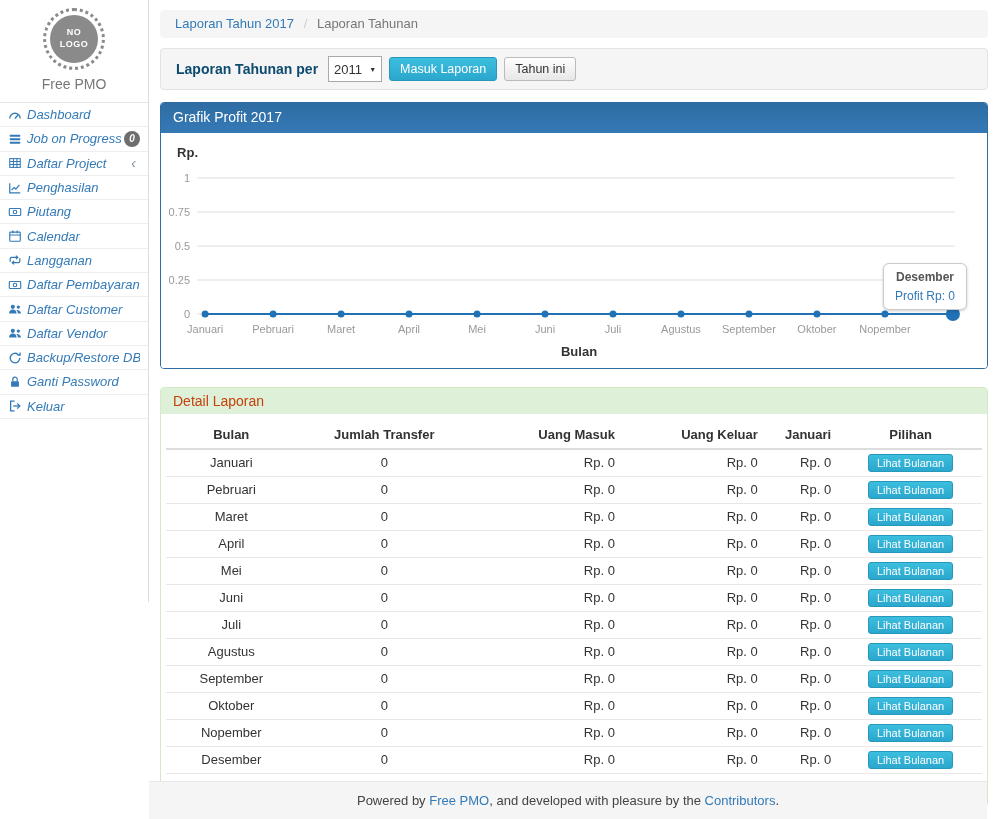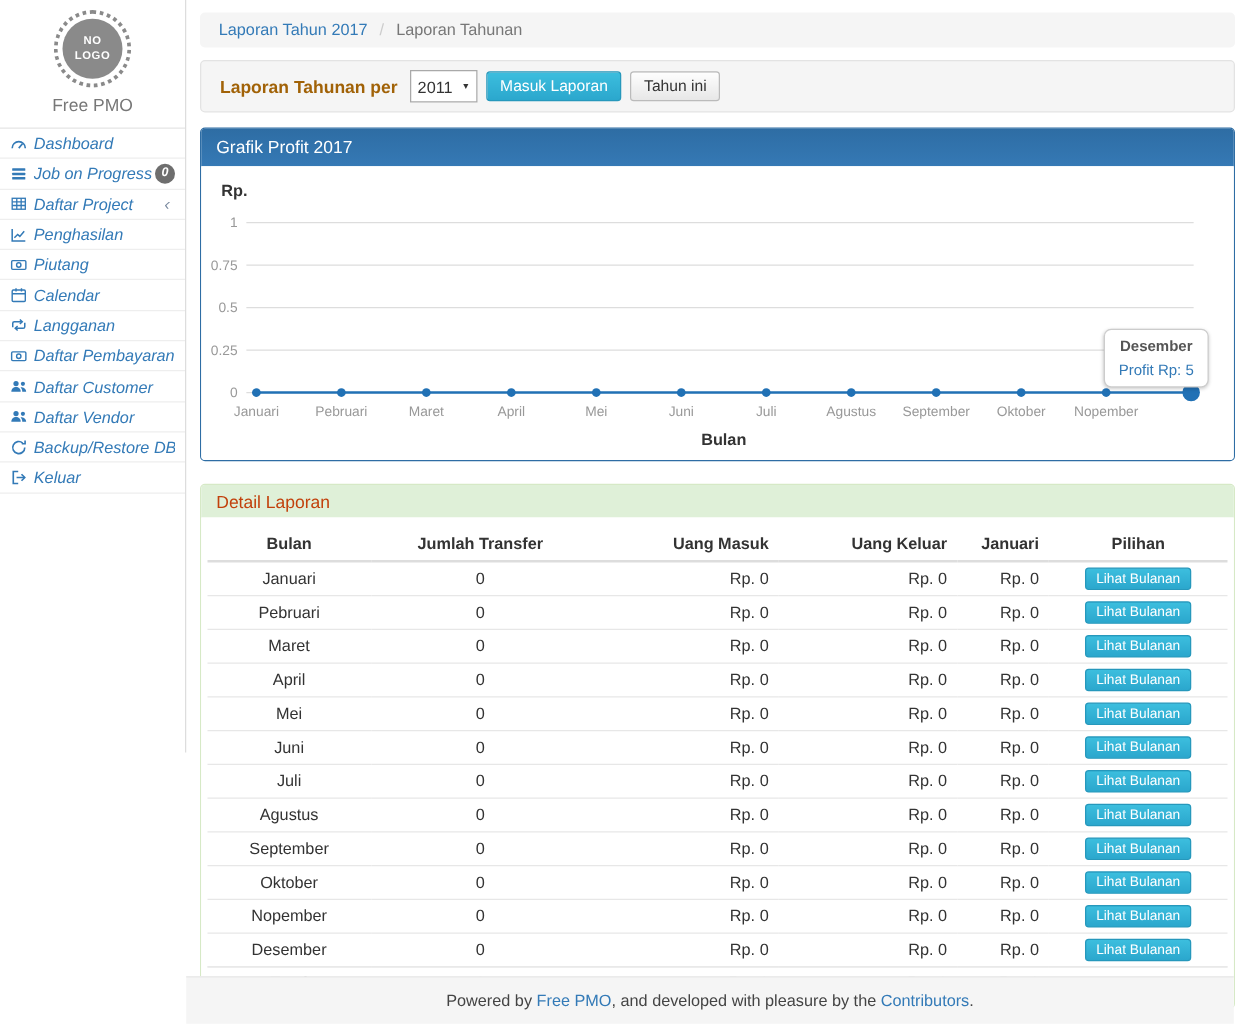--- a/index.html
+++ b/index.html
@@ -34,21 +34,21 @@
   .main { position:absolute; left:149px; top:0; width:851px; height:819px; padding:10px 12px 0 11px; }
 
   .breadcrumb { height:28px; line-height:28px; background:#f5f5f5; border-radius:4px;
     padding:0 15px; margin-bottom:10px; }
   .breadcrumb a { color:#337ab7; }
   .breadcrumb .sep { color:#ccc; margin:0 6px; }
   .breadcrumb .current { color:#777; }
 
   .well { background:#f5f5f5; border:1px solid #e3e3e3; border-radius:4px; height:42px;
     display:flex; align-items:center; gap:7px; padding:0 15px; margin-bottom:12px; }
-  .well .flabel { color:#a16207; font-weight:bold; font-size:14px; margin-right:3px; }
+  .well .flabel { color:#0c4a6e; font-weight:bold; font-size:14px; margin-right:3px; }
   .select-box { background:#fff; border:1px solid #a9a9a9; width:54px; height:26px;
     display:flex; align-items:center; justify-content:space-between; padding:0 5px; cursor:pointer; }
   .select-box .caret { font-size:7px; color:#333; }
   .btn { border-radius:3px; font-size:12.5px; padding:4px 10px; cursor:pointer;
     font-family:"Liberation Sans", sans-serif; }
   .btn-info { background:linear-gradient(180deg,#3cbede,#2ba7cd); border:1px solid #2698bc; color:#fff; }
   .btn-default { background:linear-gradient(180deg,#fefefe,#e7e7e7); border:1px solid #bbb; color:#333; }
 
   
   .panel { border-radius:4px; }
@@ -200,20 +200,27 @@
       <span class="lbl">Daftar Vendor</span>
     </a>
     <a class="side-item">
       <span class="icn"><svg viewBox="0 0 16 16">
             <g stroke="currentColor" fill="none" stroke-width="1.5">
               <path d="M13.5 8A5.5 5.5 0 1 1 11.6 3.9"></path>
               <path d="M13.8 1.6v3h-3"></path>
             </g>
           </svg></span>
       <span class="lbl">Backup/Restore DB</span>
+    </a>
+    <a class="side-item">
+      <span class="icn"><svg viewBox="0 0 16 16">
+            <rect x="3.5" y="7" width="9" height="6.5" rx="1" fill="currentColor"></rect>
+            <path d="M5.5 7V4.8a2.5 2.5 0 0 1 5 0V7" stroke="currentColor" fill="none" stroke-width="1.4"></path>
+          </svg></span>
+      <span class="lbl">Ganti Password</span>
     </a>
     <a class="side-item">
       <span class="icn"><svg viewBox="0 0 16 16">
             <g stroke="currentColor" fill="none" stroke-width="1.5">
               <path d="M7.5 2.5H3v11h4.5"></path>
               <path d="M10.5 5l3 3-3 3"></path>
               <path d="M6 8h7"></path>
             </g>
           </svg></span>
       <span class="lbl">Keluar</span>
@@ -275,21 +282,21 @@
           <text x="383.09090909090907" y="200" font-size="11" fill="#999" text-anchor="middle">Juni</text>
           <text x="450.9090909090909" y="200" font-size="11" fill="#999" text-anchor="middle">Juli</text>
           <text x="518.7272727272727" y="200" font-size="11" fill="#999" text-anchor="middle">Agustus</text>
           <text x="586.5454545454545" y="200" font-size="11" fill="#999" text-anchor="middle">September</text>
           <text x="654.3636363636363" y="200" font-size="11" fill="#999" text-anchor="middle">Oktober</text>
           <text x="722.1818181818181" y="200" font-size="11" fill="#999" text-anchor="middle">Nopember</text>
           <text x="417" y="223" font-size="13" font-weight="bold" fill="#333" text-anchor="middle">Bulan</text>
         </svg>
       <div class="chart-tooltip">
         <div class="tt-title">Desember</div>
-        <div class="tt-value">Profit Rp: 5</div>
+        <div class="tt-value">Profit Rp: 0</div>
       </div>
     </div>
   </div>
 
   <div class="panel panel-success">
     <div class="panel-heading">Detail Laporan</div>
     <div class="panel-body">
       <table class="detail">
         <thead>
           <tr>

